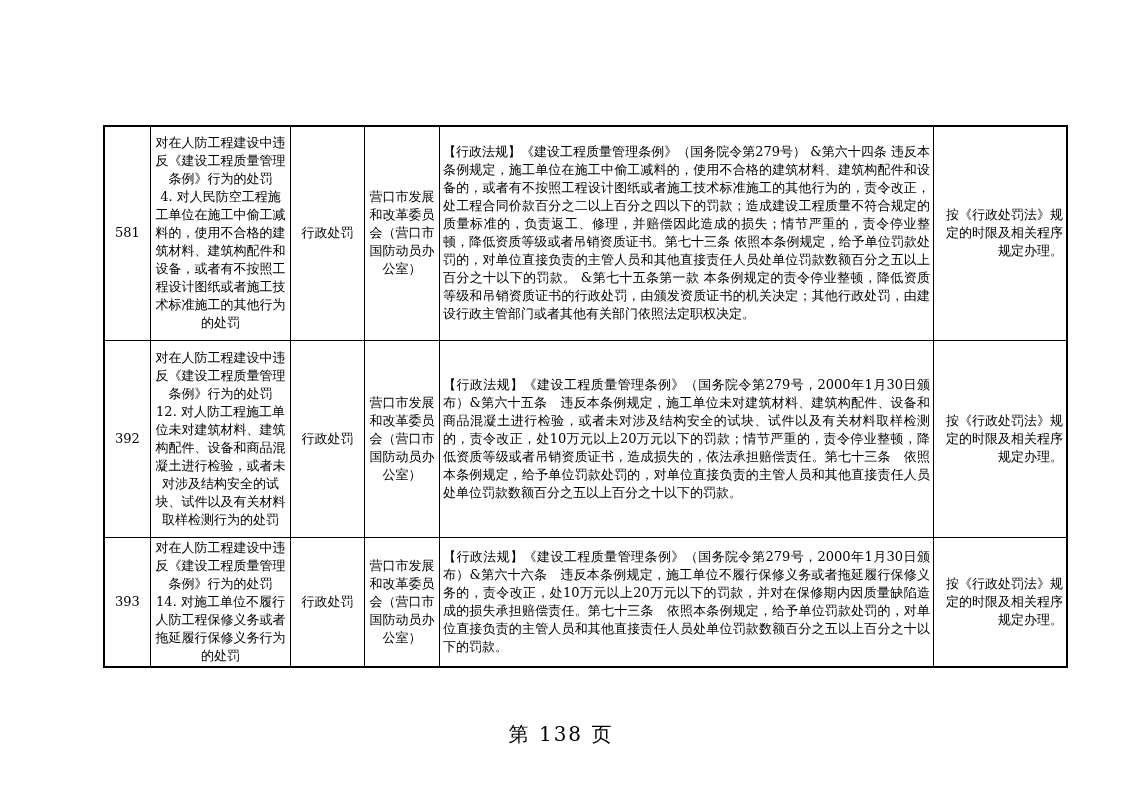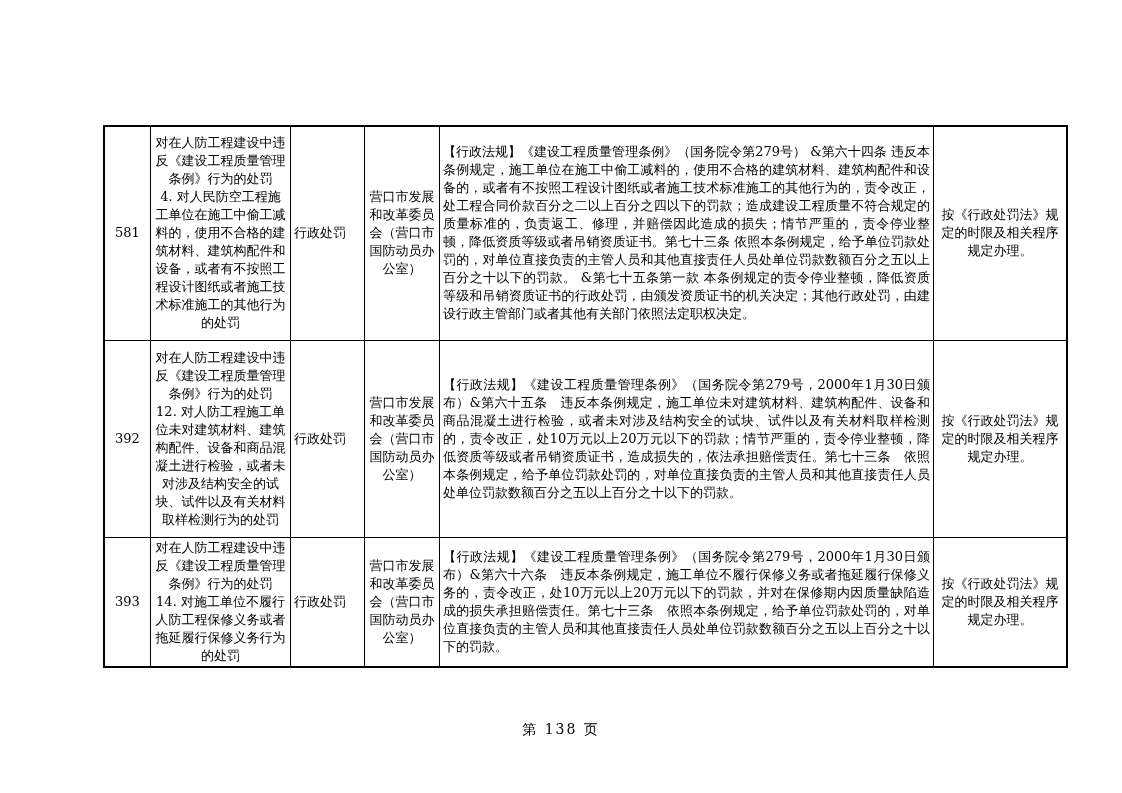--- a/index.html
+++ b/index.html
@@ -26,32 +26,32 @@
     vertical-align: middle;
     padding: 1px 3px;
     overflow: hidden;
     word-break: break-all;
   }
   tr.row-391 { height: 214px; }
   tr.row-392 { height: 197px; }
   tr.row-393 { height: 129px; }
   td.c-no     { width: 39px;  text-align: center; }
   td.c-item   { width: 133px; text-align: center; }
-  td.c-cat    { width: 67px;  }
+  td.c-cat    { width: 67px;  text-align: center; }
   td.c-agency { width: 68px;  text-align: center; padding-left: 1px; padding-right: 1px; }
   td.c-basis  { width: 487px; text-align: justify; }
-  td.c-remark { width: 126px; text-align: center; }
+  td.c-remark { width: 126px; text-align: right; }
   .item-title, .item-detail { text-align: center; }
   .page-footer {
     position: absolute;
     top: 721px;
     left: 0;
     width: 1122px;
     text-align: center;
-    font-size: 14px;
+    font-size: 20px;
     letter-spacing: 2px;
   }
 </style>
 </head>
 <body>
 
 <table class="penalty-table">
   <tbody>
     <tr class="row-391">
       <td class="c-no">581</td>

